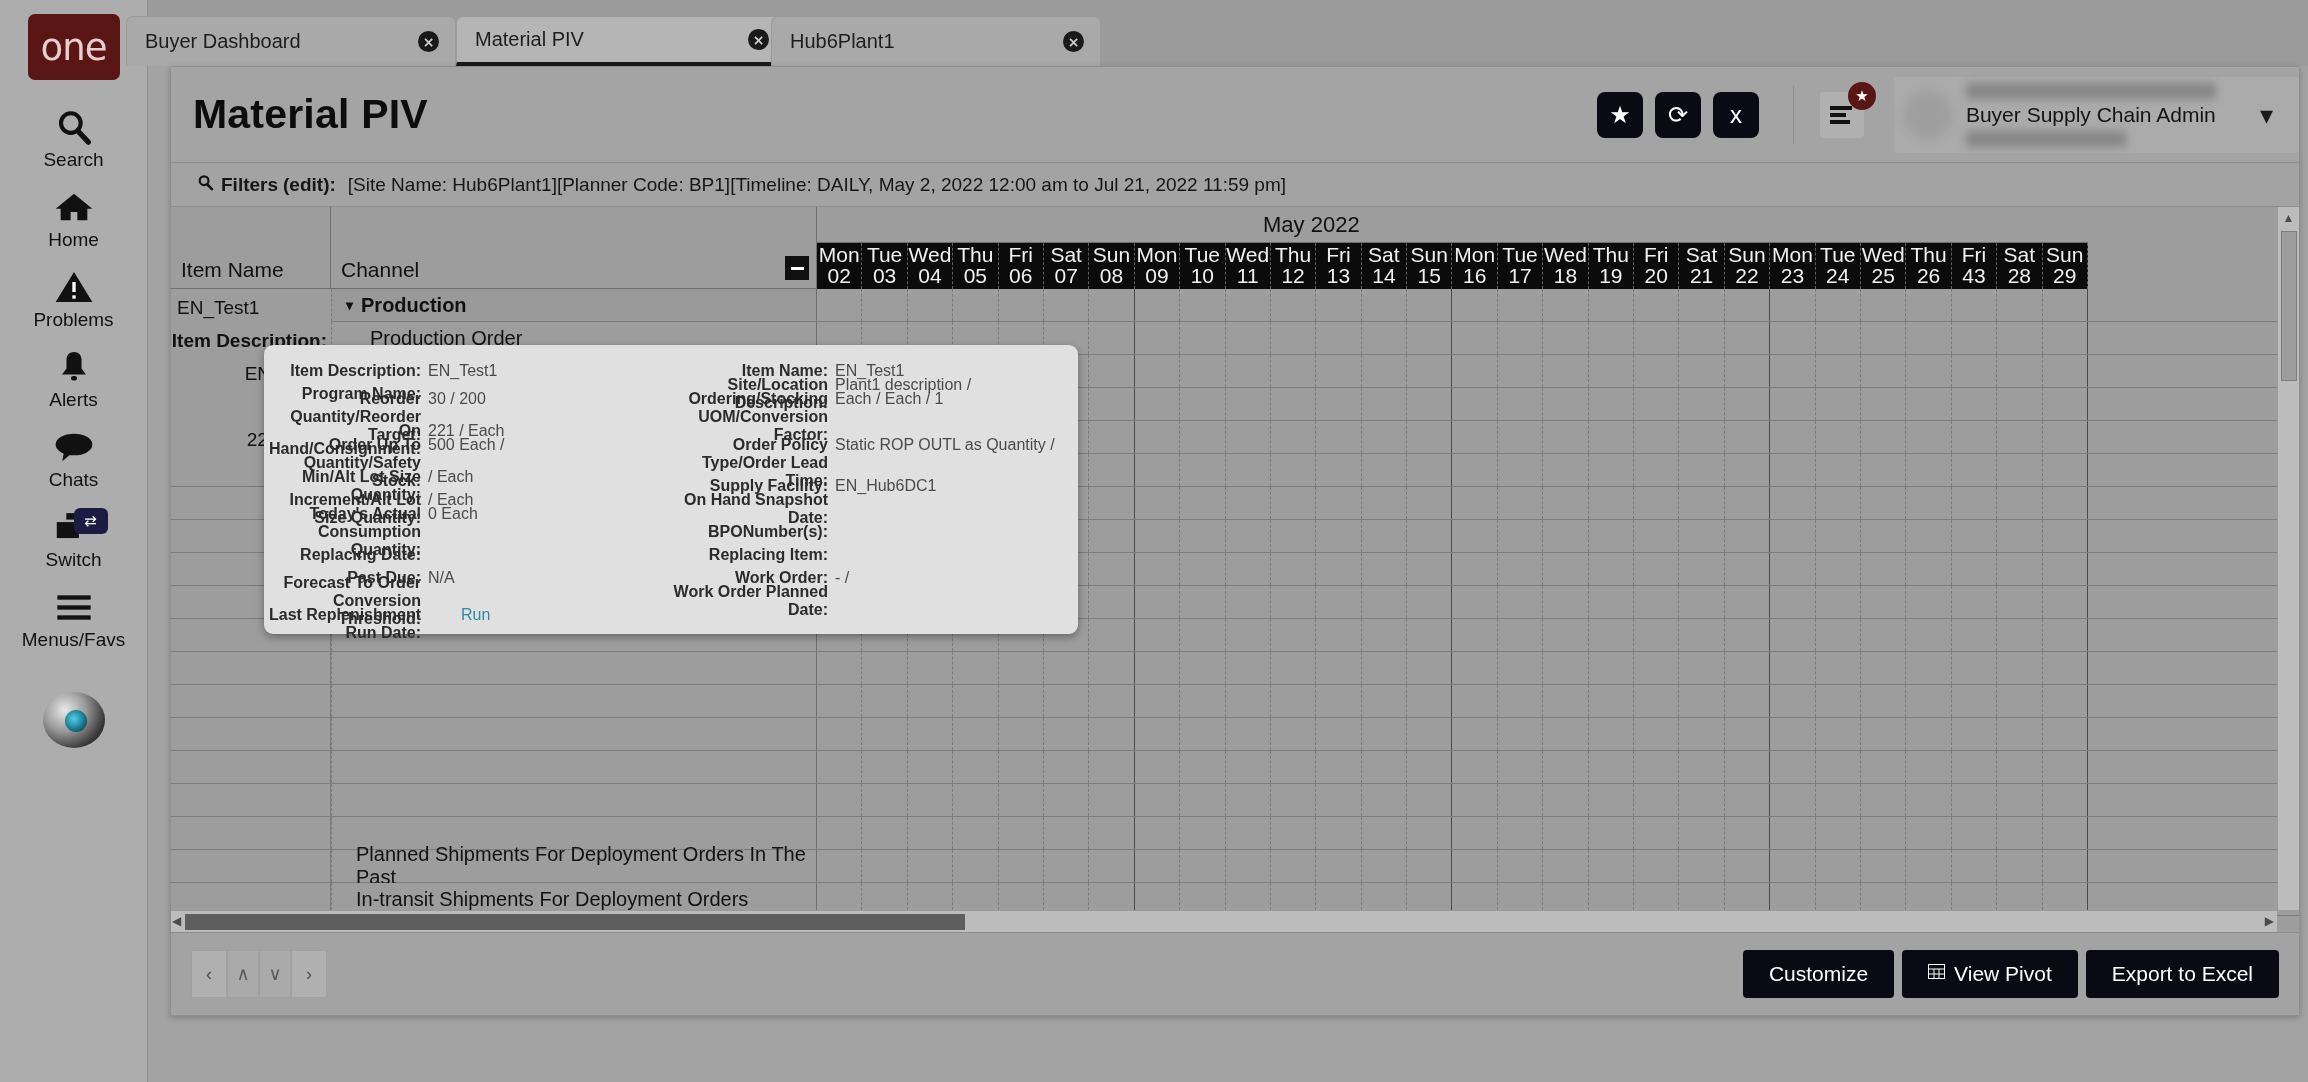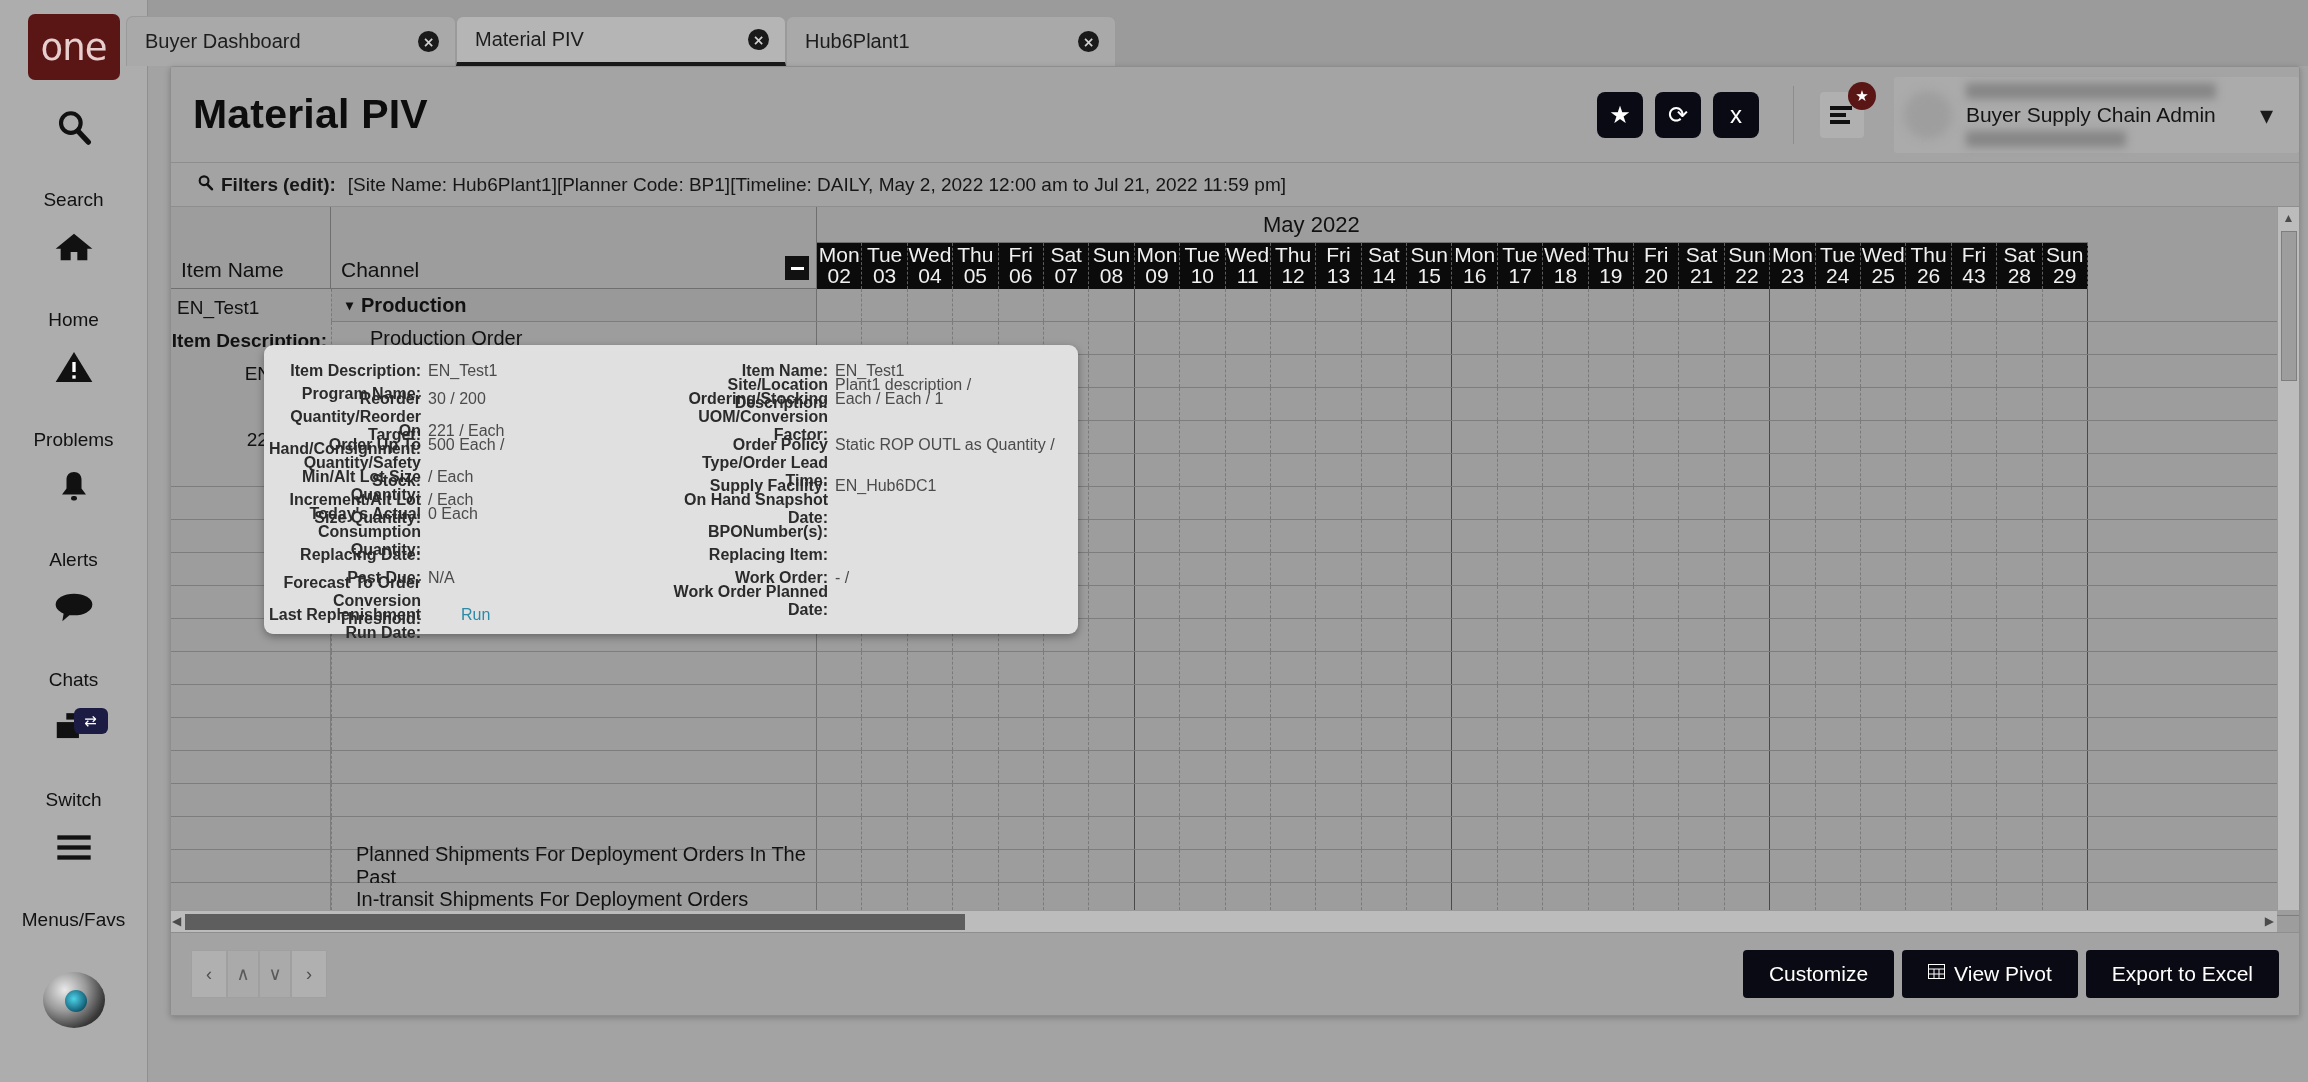--- a/index.html
+++ b/index.html
@@ -22,21 +22,21 @@
   }
   #logo {
     width: 92px; height: 66px; border-radius: 7px;
     background: #5a1515; color: #e8cfcf;
     display: flex; align-items: center; justify-content: center;
     font-size: 37px; letter-spacing: -1px; font-family: "DejaVu Sans", sans-serif;
     margin-bottom: 26px;
   }
   .rail-item {
     width: 120px; display: flex; flex-direction: column; align-items: center;
-    margin-bottom: 15px; position: relative; cursor: pointer; gap: 40px;
+    margin-bottom: 15px; position: relative; cursor: pointer;
   }
   .rail-ico { height: 42px; display:flex; align-items:center; justify-content:center; }
   .rail-lbl { font-size: 19px; color: #111; margin-top: 1px; }
   #switch-badge {
     position: absolute; right: 26px; top: 2px;
     width: 34px; height: 26px; border-radius: 6px; background: #1b1b44;
     display: flex; align-items: center; justify-content: center;
     color: #fff; font-size: 15px;
   }
   #rail-orb {
@@ -297,21 +297,21 @@
 
   <div id="tabbar">
     <div class="tab" style="left:-22px;width:330px">
       <span class="tab-label">Buyer Dashboard</span>
       <span class="tab-close">×</span>
     </div>
     <div class="tab active" style="left:308px;width:330px">
       <span class="tab-label">Material PIV</span>
       <span class="tab-close">×</span>
     </div>
-    <div class="tab" style="left:638px;width:330px">
+    <div class="tab" style="left:623px;width:330px">
       <span class="tab-label">Hub6Plant1</span>
       <span class="tab-close">×</span>
     </div>
   </div>
 
   <div id="page">
 
     <div id="pagehead">
       <div id="page-title">Material PIV</div>
       <div id="head-actions">

